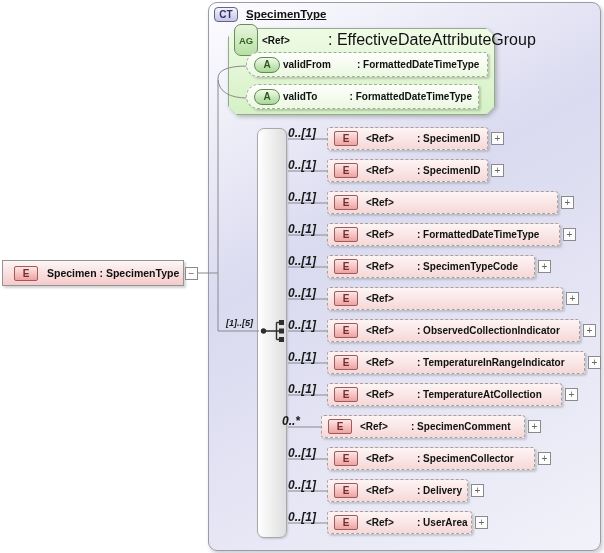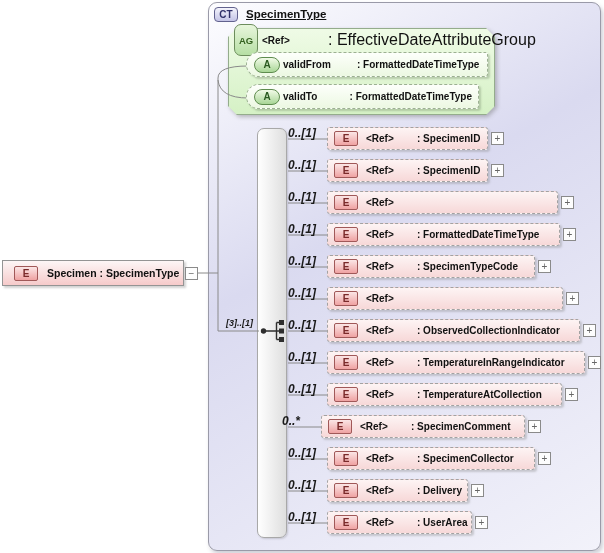--- a/index.html
+++ b/index.html
@@ -158,21 +158,21 @@
   <g>
     <circle cx="263.5" cy="331" r="2.7" fill="#2e2e2e"></circle>
     <path d="M266,331H276.5 M276.5,322.5V339.5 M276.5,322.5H279 M276.5,331H279 M276.5,339.5H279" fill="none" stroke="#2e2e2e" stroke-width="1.4"></path>
     <rect x="279" y="320" width="5" height="5" fill="#2e2e2e"></rect>
     <rect x="279" y="328.5" width="5" height="5" fill="#2e2e2e"></rect>
     <rect x="279" y="337" width="5" height="5" fill="#2e2e2e"></rect>
   </g>
 </svg>
 
 <div class="abs seq-bar"></div>
-<div class="abs seq-card">[3]..[1]</div>
+<div class="abs seq-card">[1]..[5]</div>
 
 <div class="abs root-el">
   <span class="badge e-badge">E</span>
   <span class="root-label">Specimen : SpecimenType</span>
 </div>
 <div class="abs toggle-box collapse-box">−</div>
 
 <div class="abs card-label" style="left:288px; top:126px;">0..[1]</div>
 <div class="abs child-row" style="left:327px; top:127px;">
   <div class="el-box" style="width:161px;">

